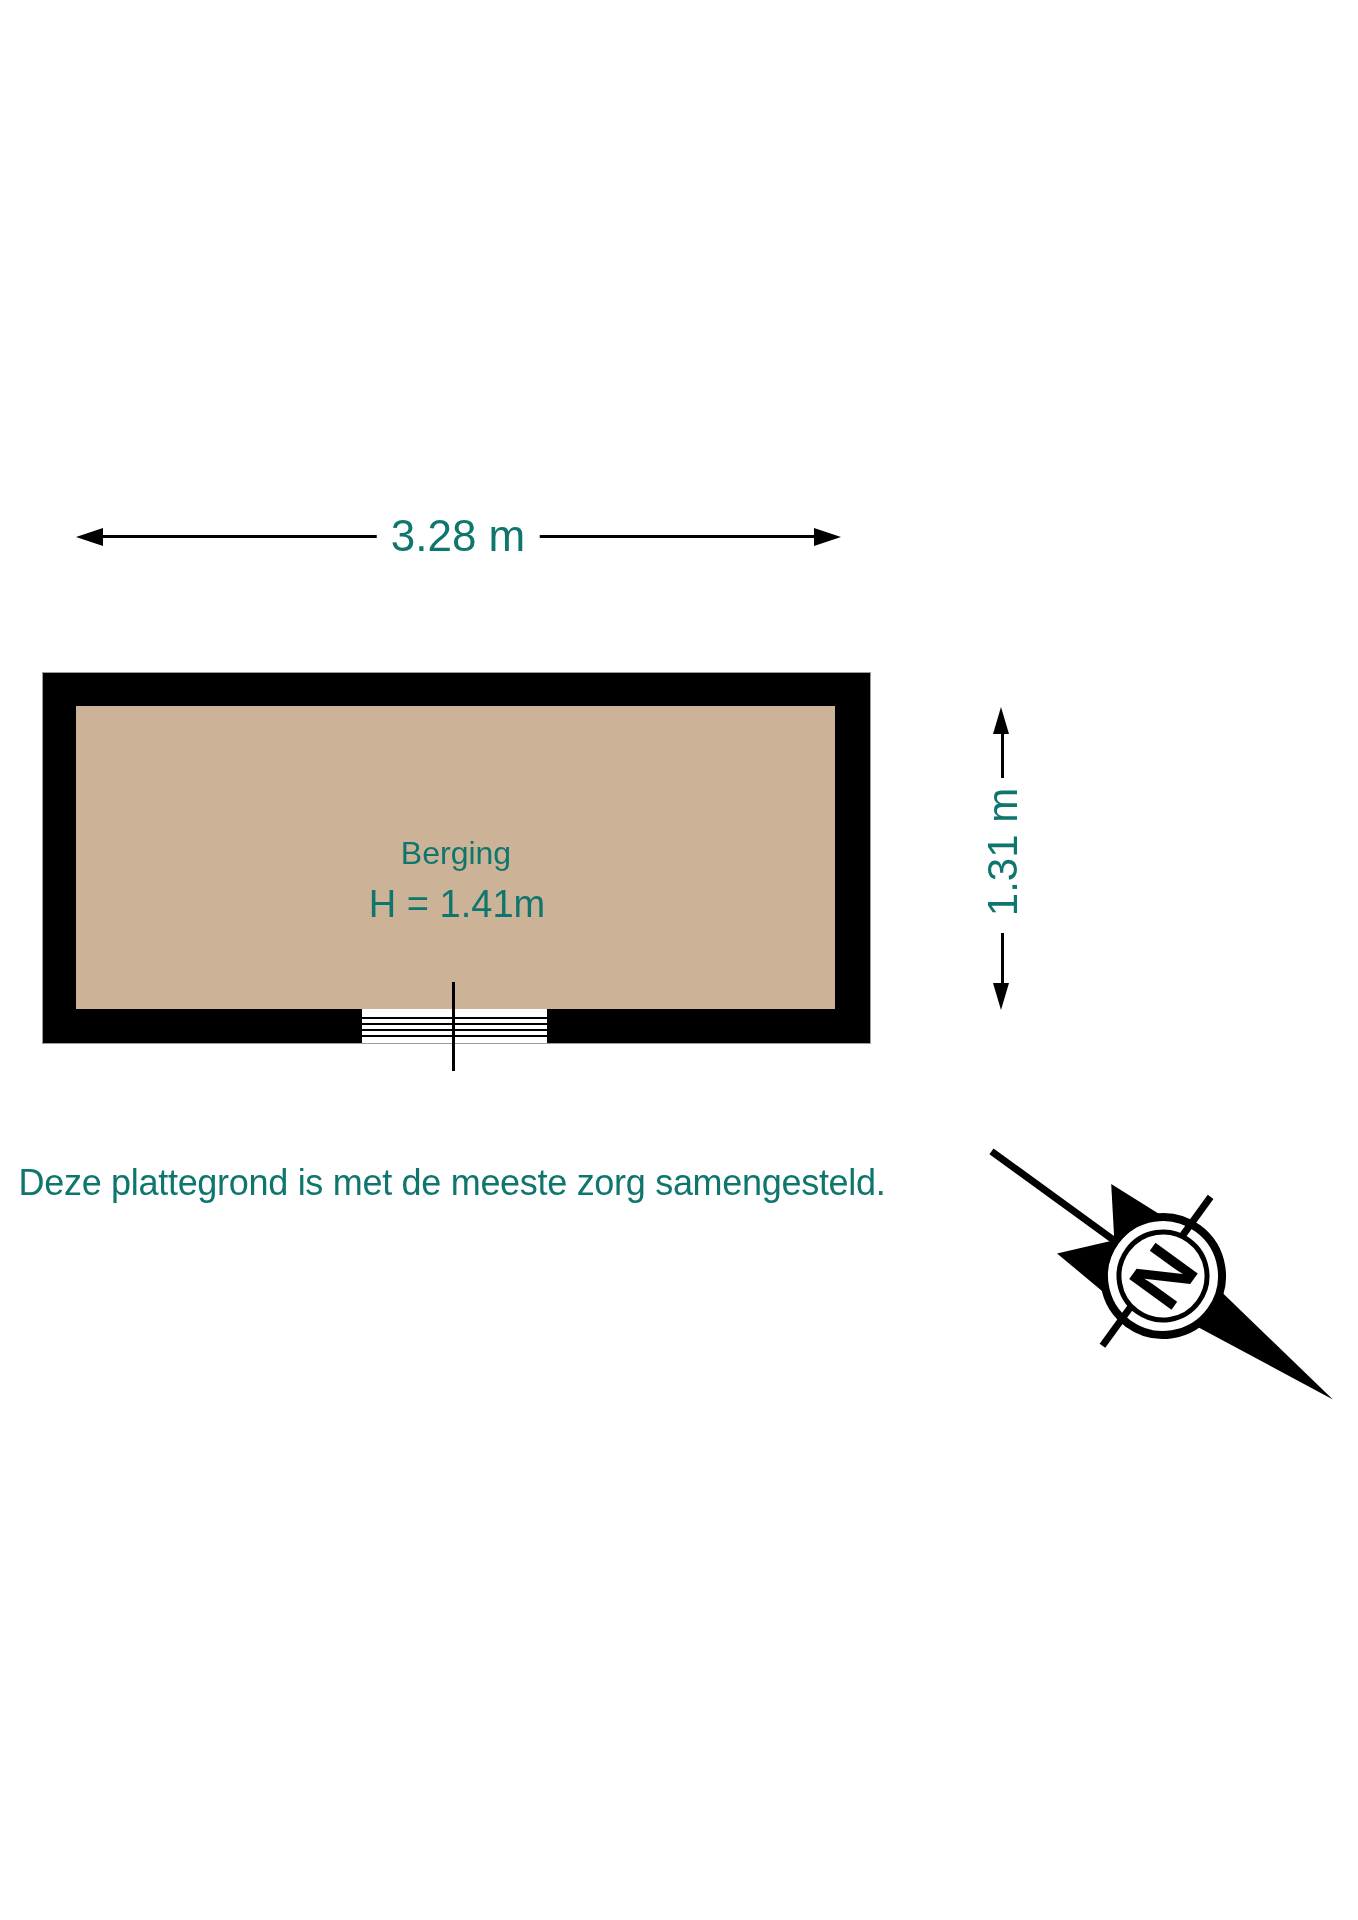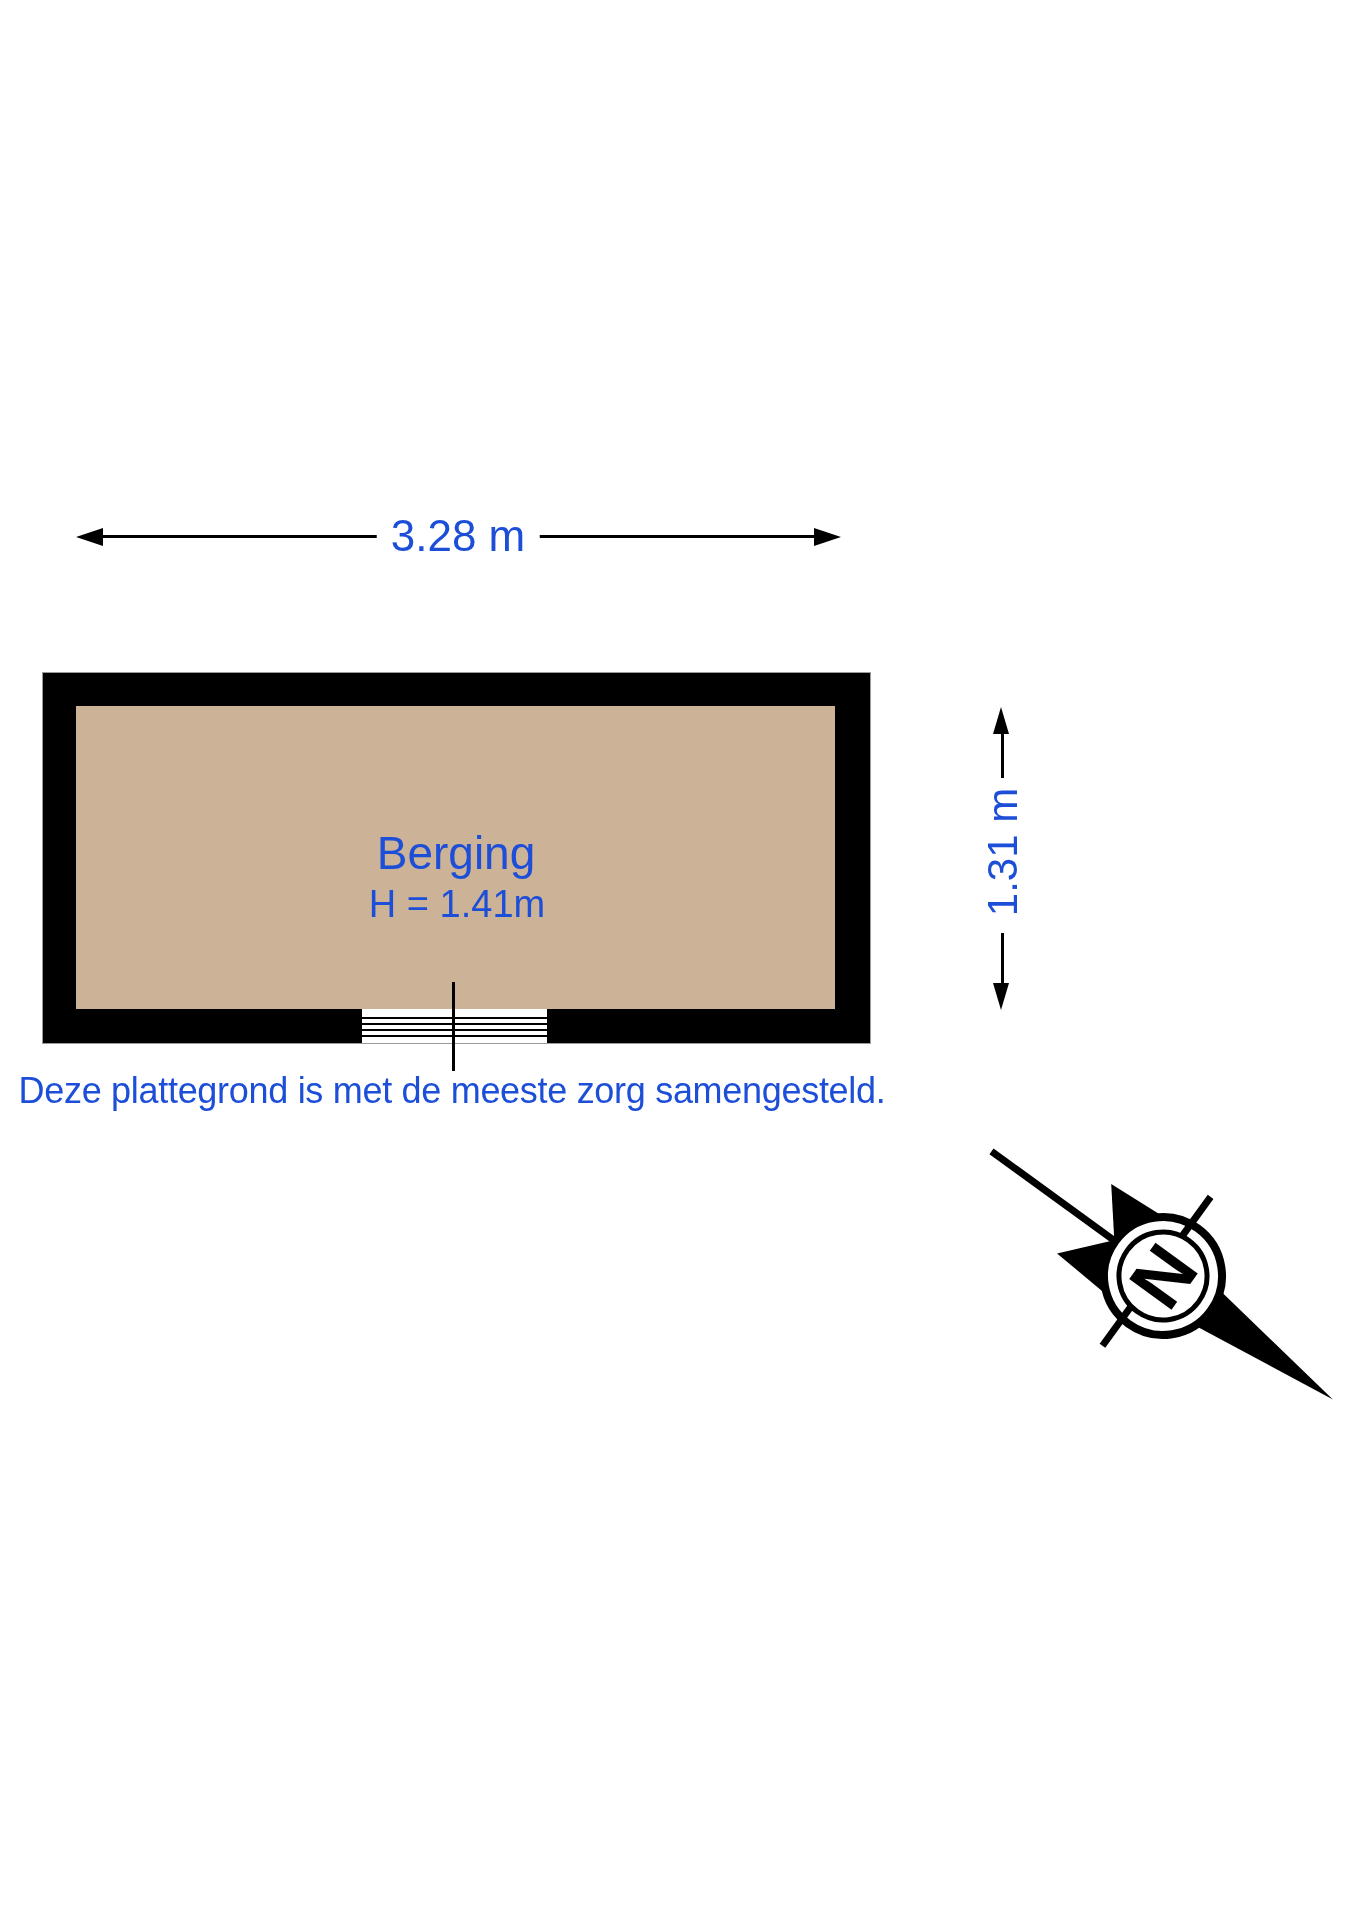--- a/index.html
+++ b/index.html
@@ -2,61 +2,61 @@
 <html><head>
 <meta charset="utf-8">
 <title>Plattegrond</title>
 <style>
   html,body{margin:0;padding:0;background:#fff;}
   #canvas{
     position:relative;
     width:1358px;height:1920px;
     background:#fff;
     font-family:"Liberation Sans",sans-serif;
-    color:#1d4ed8;
+    color:#0f766e;
     overflow:hidden;
   }
   .abs{position:absolute;}
 
   
   .dim-line-h{background:#000;height:3px;}
   .arrow-left{width:0;height:0;border-top:9px solid transparent;border-bottom:9px solid transparent;border-right:27px solid #000;}
   .arrow-right{width:0;height:0;border-top:9px solid transparent;border-bottom:9px solid transparent;border-left:27px solid #000;}
   .dim-label-h{
     left:458px;top:511px;transform:translateX(-50%);
     font-size:44px;line-height:50px;background:#fff;padding:0 14px;white-space:nowrap;
   }
 
   
   .room-walls{
     left:43px;top:673px;width:827px;height:370px;
     background:#000;box-shadow:0 0 0 1px #9b9b9b;
   }
   .room-floor{left:33px;top:33px;right:35px;bottom:34px;background:#CCB397;}
-  .room-name{left:456px;top:830px;transform:translateX(-50%);font-size:46px;line-height:46px;white-space:nowrap;}
+  .room-name{left:456px;top:830px;transform:translateX(-50%);font-size:32px;line-height:46px;white-space:nowrap;}
   .room-h{left:457px;top:884px;transform:translateX(-50%);font-size:38px;line-height:40px;white-space:nowrap;}
 
   
   .door-opening{left:362px;top:1009px;width:185px;height:34px;background:#fff;}
   .threshold-line{position:absolute;left:0;width:185px;height:2px;background:#000;}
   .door-line-v{left:452px;top:982px;width:3px;height:89px;background:#000;}
 
   
   .arrow-up{width:0;height:0;border-left:8px solid transparent;border-right:8px solid transparent;border-bottom:27px solid #000;}
   .arrow-down{width:0;height:0;border-left:8px solid transparent;border-right:8px solid transparent;border-top:27px solid #000;}
   .dim-line-v{background:#000;width:3px;}
   .dim-label-v{
     left:1003px;top:852px;
     transform:translate(-50%,-50%) rotate(-90deg);
     font-size:42px;line-height:46px;white-space:nowrap;
   }
 
   
   .disclaimer{
-    left:452px;top:1070px;transform:translateX(-50%);
+    left:452px;top:1162px;transform:translateX(-50%);
     font-size:36px;line-height:41px;letter-spacing:-0.3px;
     text-align:center;white-space:nowrap;
   }
 
   
   .compass{left:963px;top:1076px;width:400px;height:400px;}
 </style>
 </head>
 <body>
 

